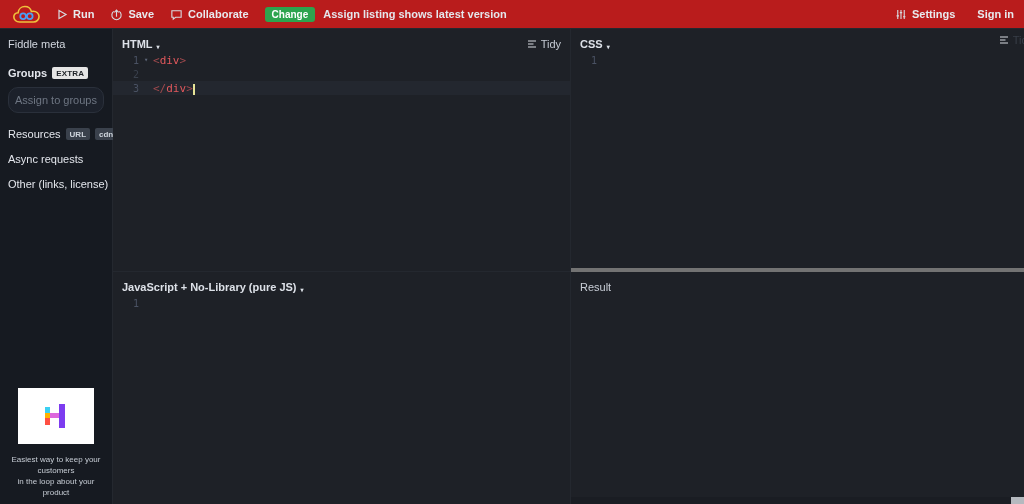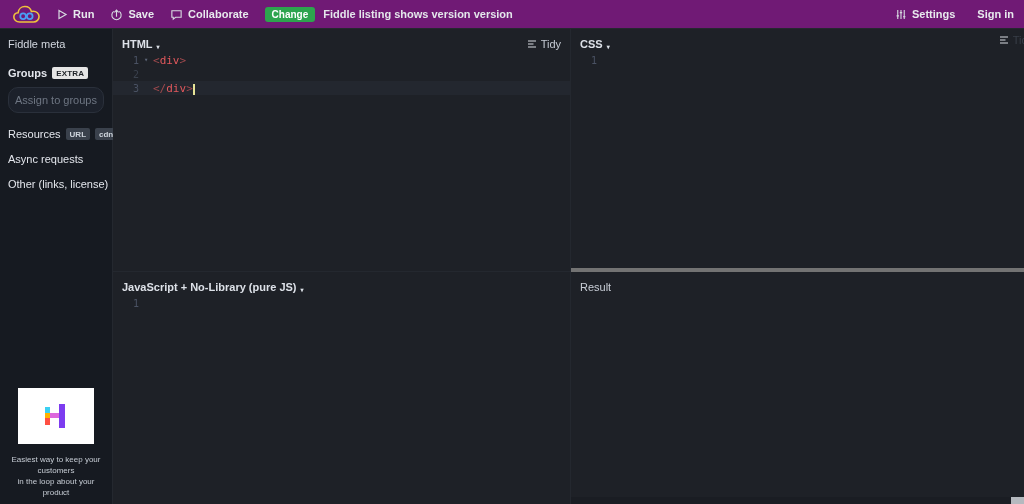--- a/index.html
+++ b/index.html
@@ -5,21 +5,21 @@
   * { margin:0; padding:0; box-sizing:border-box; }
   html,body { background:#0e1013; }
   #app {
     width:1024px; height:504px; position:relative; overflow:hidden;
     background:#1e2127; font-family:"Liberation Sans",sans-serif;
     display:flex; flex-direction:column;
     -webkit-font-smoothing:antialiased;
   }
   
   .topbar {
-    flex:0 0 29px; height:29px; background:#701a75;
+    flex:0 0 29px; height:29px; background:#b91c1c;
     border-bottom:1px solid #24282f;
     display:flex; align-items:center; padding:0 10px; gap:0;
     color:#e8eaee; font-size:11px; font-weight:600;
   }
   .logo { width:36px; height:25px; display:flex; align-items:center; justify-content:center; margin-right:10px; cursor:pointer; }
   .tb-btn { display:flex; align-items:center; gap:5px; margin-right:16px; cursor:pointer; white-space:nowrap; }
   .tb-icon { display:flex; align-items:center; }
   .badge-change {
     background:#2da44e; color:#ffffff; font-size:10px; font-weight:700;
     padding:2px 7px; border-radius:3px; margin-right:8px; cursor:pointer;
@@ -129,21 +129,21 @@
     <div class="tb-btn">
       <span class="tb-icon">
         <svg class="icon" width="13" height="13" viewBox="0 0 14 14">
           <path d="M2 3 H12 V10 H6 L3.5 12 V10 H2 Z"></path>
         </svg>
       </span>
       <span>Collaborate</span>
     </div>
 
     <span class="badge-change">Change</span>
-    <span class="tb-note">Fiddle listing shows version version</span>
+    <span class="tb-note">Assign listing shows latest version</span>
 
     <div class="tb-spacer"></div>
 
     <div class="tb-right">
       <div class="tb-btn" style="margin-right:0">
         <span class="tb-icon">
           <svg class="icon" width="12" height="13" viewBox="0 0 13 14">
             <path d="M3 2 V12 M6.5 2 V12 M10 2 V12"></path>
             <path d="M1.7 8.5 H4.3 M5.2 5 H7.8 M8.7 9.5 H11.3"></path>
           </svg>

